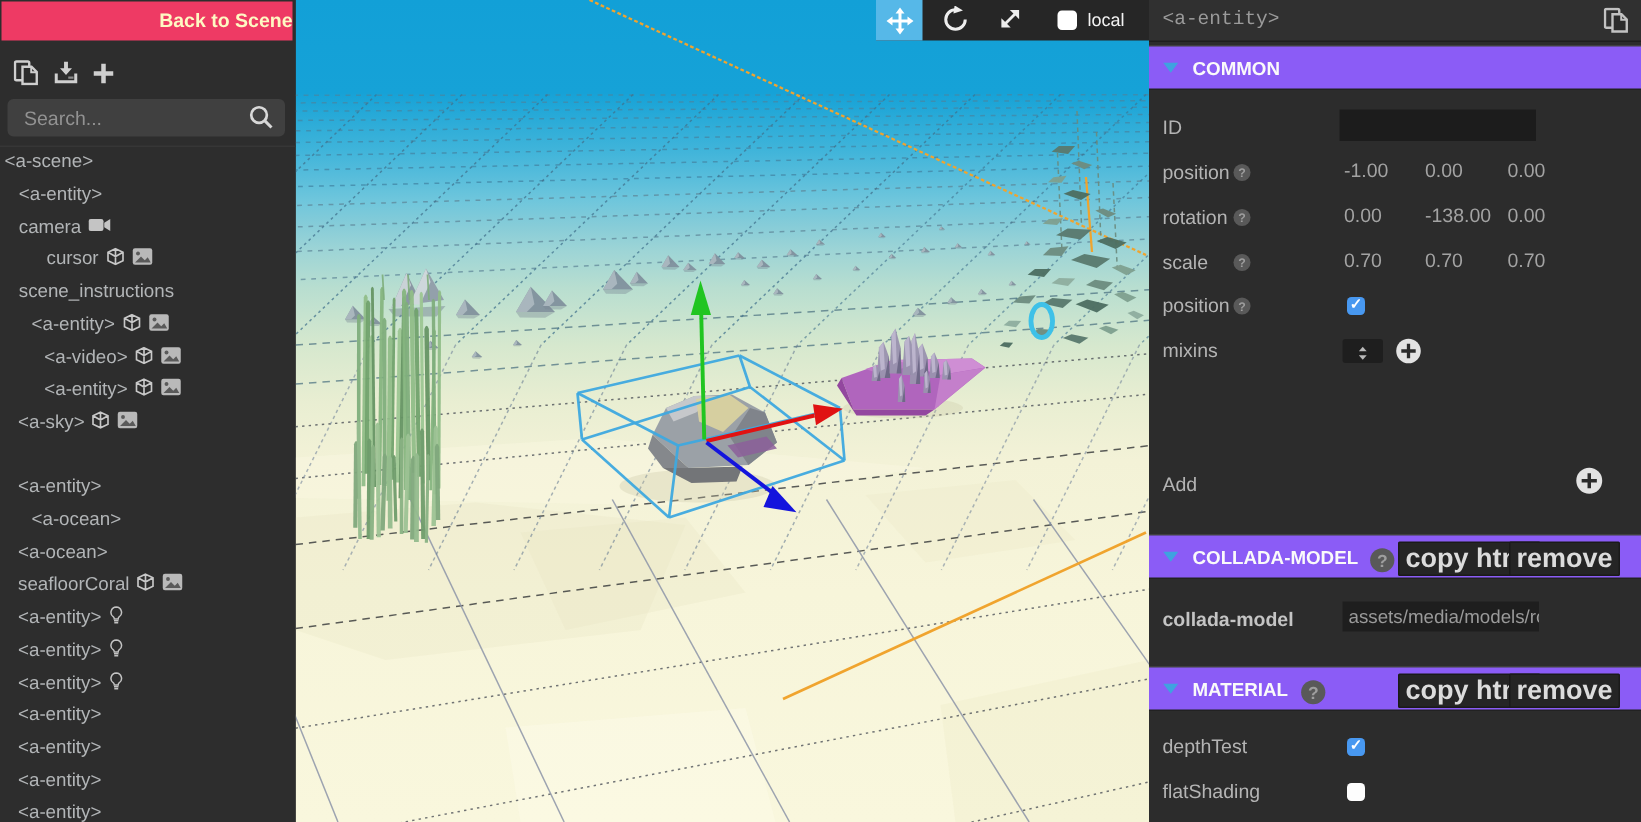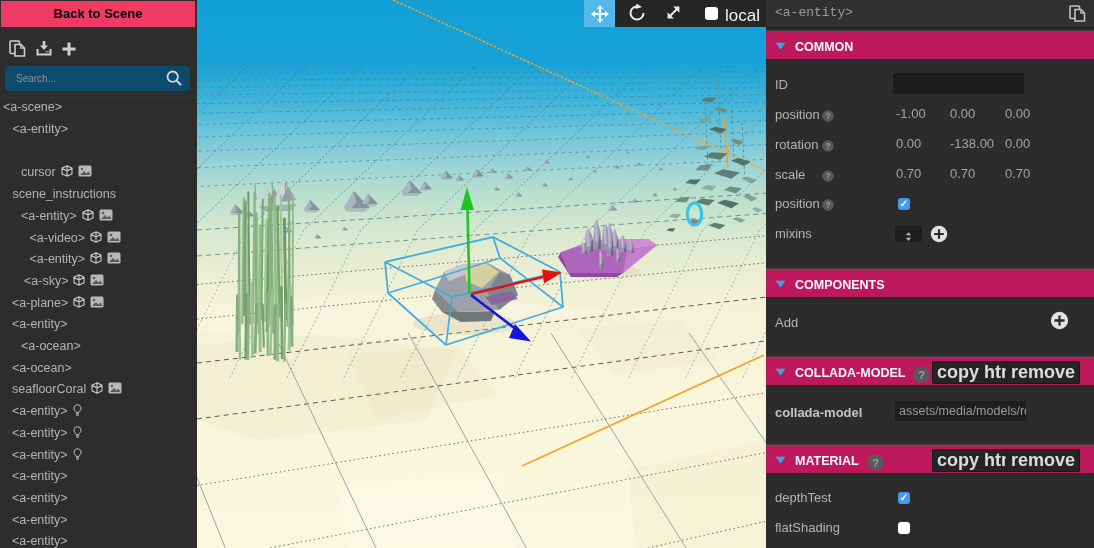--- a/index.html
+++ b/index.html
@@ -1,31 +1,31 @@
 <!DOCTYPE html>
 <html><head><meta charset="utf-8"><style>
 *{margin:0;padding:0;box-sizing:border-box}
 body{width:1094px;height:548px;overflow:hidden;font-family:"Liberation Sans",sans-serif;background:#2d2d2d}
 #sidebar{position:absolute;left:0;top:0;width:197px;height:548px;background:#2d2d2d;overflow:hidden}
-#backbtn{position:absolute;left:1px;top:1px;width:194px;height:26px;background:#ee3a64;color:#000000;font-size:13px;font-weight:bold;text-align:center;line-height:26px}
+#backbtn{position:absolute;left:1px;top:1px;width:194px;height:26px;background:#ee3a64;color:#fef9c3;font-size:13px;font-weight:bold;text-align:right;line-height:26px}
 #iconrow{position:absolute;left:9px;top:40px;display:flex;gap:10px;align-items:center}
-#searchbox{position:absolute;left:5px;top:66px;width:185px;height:25px;background:#0c4a6e;border-radius:4px;color:#929292;font-size:10px;line-height:25px;padding-left:11px}
+#searchbox{position:absolute;left:5px;top:66px;width:185px;height:25px;background:#404040;border-radius:4px;color:#929292;font-size:13px;line-height:25px;padding-left:11px}
 #searchbox svg{position:absolute;right:8px;top:4px}
 #treesep{position:absolute;left:0;top:97px;width:197px;border-top:1px solid #363636}
 .trow{position:absolute;left:0;width:197px;height:21.7px;line-height:21.7px;font-size:12.5px;color:#b2b5b7;white-space:nowrap}
 #viewport{position:absolute;left:197px;top:0;width:569px;height:548px}
 #toolbar{position:absolute;left:584px;top:0;width:182px;height:27px;background:#262626}
 .tbactive{position:absolute;left:0;top:0;width:31px;height:27px;background:#56b8e8;text-align:center;padding-top:4px}
 .tbicon{position:absolute;top:4px}
 .tbcheck{position:absolute;left:121px;top:7px;width:13px;height:13px;background:#fff;border-radius:3px}
-.tblocal{position:absolute;left:141px;top:6px;color:#f2f2f2;font-size:17px}
+.tblocal{position:absolute;left:141px;top:6px;color:#f2f2f2;font-size:12px}
 #rpanel{position:absolute;left:766px;top:0;width:328px;height:548px;background:#2c2c2c}
 .rheader{position:absolute;left:0;top:0;width:328px;height:28px;background:#303030;border-bottom:1px solid #1e1e1e}
 .rtag{position:absolute;left:9px;top:5px;font-family:"Liberation Mono",monospace;font-size:13px;color:#9a9a9a}
-.secbar{position:absolute;left:0;width:328px;height:30px;background:#be185d;border-top:1px solid #404040;border-bottom:1px solid #222;line-height:30px;padding-left:9px}
+.secbar{position:absolute;left:0;width:328px;height:30px;background:#8b5cf6;border-top:1px solid #404040;border-bottom:1px solid #222;line-height:30px;padding-left:9px}
 .secbar svg{vertical-align:1px}
 .sectitle{color:#fafafa;font-size:12.5px;font-weight:bold}
 .prow{position:absolute;left:0;width:328px;height:30px}
 .plabel{position:absolute;left:9px;top:8px;font-size:13px;color:#b4b4b4}
 .prow .help{position:absolute;left:56px;top:9px}
 .secbar .help{display:inline-block;vertical-align:-3px}
 
 .nv{position:absolute;top:7px;font-size:13px;color:#a3a3a3}
 .idinput{position:absolute;left:127px;top:4px;width:131px;height:21px;background:#1c1c1c}
 .cb{position:absolute;top:10px;width:12px;height:12px;border-radius:3px;text-align:center;line-height:12px}
@@ -441,21 +441,25 @@
         <path d="M7 0.5 L7 13.5 M0.5 7 L13.5 7" stroke="#cfcfcf" stroke-width="3"></path>
       </svg>
     </div>
 <div id="searchbox">Search...<svg width="16" height="16" viewBox="0 0 16 16">
         <circle cx="6.7" cy="6.7" r="5.2" fill="none" stroke="#d8d8d8" stroke-width="1.8"></circle>
         <path d="M10.6 10.6 L15 15" stroke="#d8d8d8" stroke-width="2"></path>
       </svg></div>
 <div id="treesep"></div>
 <div class="trow" style="top:97.3px;padding-left:3px">&lt;a-scene&gt;</div>
 <div class="trow" style="top:119.0px;padding-left:12.5px">&lt;a-entity&gt;</div>
-<div class="trow" style="top:162.4px;padding-left:21px">cursor<svg width="12" height="12" viewBox="0 0 12 12" style="margin-left:5px;vertical-align:-1px">
+<div class="trow" style="top:140.7px;padding-left:12.5px">camera<svg width="15" height="10" viewBox="0 0 15 10" style="margin-left:5px;vertical-align:0px">
+        <rect x="0" y="1" width="10" height="8" rx="1.5" fill="#c4c4c4"></rect>
+        <path d="M10.5 3.5 L14.5 1 L14.5 9 L10.5 6.5 Z" fill="#c4c4c4"></path>
+      </svg></div>
+<div class="trow" style="top:162.4px;padding-left:31px">cursor<svg width="12" height="12" viewBox="0 0 12 12" style="margin-left:5px;vertical-align:-1px">
         <path d="M6 0.8 L11 3.2 L11 8.8 L6 11.2 L1 8.8 L1 3.2 Z M6 0.8 L6 6 M1 3.2 L6 6 L11 3.2 M6 6 L6 11.2" fill="none" stroke="#c8c8c8" stroke-width="1.1"></path>
       </svg><svg width="14" height="12" viewBox="0 0 14 12" style="margin-left:5px;vertical-align:-1px">
         <rect x="0.5" y="0.5" width="13" height="11" rx="1.5" fill="#b9b9b9"></rect>
         <circle cx="4" cy="4" r="1.3" fill="#5a5a5a"></circle>
         <path d="M2 10 L6 6 L8.5 8.5 L10.5 6.5 L12.5 10 Z" fill="#5a5a5a"></path>
       </svg></div>
 <div class="trow" style="top:184.1px;padding-left:12.5px">scene_instructions</div>
 <div class="trow" style="top:205.8px;padding-left:21px">&lt;a-entity&gt;<svg width="12" height="12" viewBox="0 0 12 12" style="margin-left:5px;vertical-align:-1px">
         <path d="M6 0.8 L11 3.2 L11 8.8 L6 11.2 L1 8.8 L1 3.2 Z M6 0.8 L6 6 M1 3.2 L6 6 L11 3.2 M6 6 L6 11.2" fill="none" stroke="#c8c8c8" stroke-width="1.1"></path>
       </svg><svg width="14" height="12" viewBox="0 0 14 12" style="margin-left:5px;vertical-align:-1px">
@@ -470,28 +474,21 @@
         <circle cx="4" cy="4" r="1.3" fill="#5a5a5a"></circle>
         <path d="M2 10 L6 6 L8.5 8.5 L10.5 6.5 L12.5 10 Z" fill="#5a5a5a"></path>
       </svg></div>
 <div class="trow" style="top:249.2px;padding-left:29.5px">&lt;a-entity&gt;<svg width="12" height="12" viewBox="0 0 12 12" style="margin-left:5px;vertical-align:-1px">
         <path d="M6 0.8 L11 3.2 L11 8.8 L6 11.2 L1 8.8 L1 3.2 Z M6 0.8 L6 6 M1 3.2 L6 6 L11 3.2 M6 6 L6 11.2" fill="none" stroke="#c8c8c8" stroke-width="1.1"></path>
       </svg><svg width="14" height="12" viewBox="0 0 14 12" style="margin-left:5px;vertical-align:-1px">
         <rect x="0.5" y="0.5" width="13" height="11" rx="1.5" fill="#b9b9b9"></rect>
         <circle cx="4" cy="4" r="1.3" fill="#5a5a5a"></circle>
         <path d="M2 10 L6 6 L8.5 8.5 L10.5 6.5 L12.5 10 Z" fill="#5a5a5a"></path>
       </svg></div>
-<div class="trow" style="top:270.9px;padding-left:24px">&lt;a-sky&gt;<svg width="12" height="12" viewBox="0 0 12 12" style="margin-left:5px;vertical-align:-1px">
-        <path d="M6 0.8 L11 3.2 L11 8.8 L6 11.2 L1 8.8 L1 3.2 Z M6 0.8 L6 6 M1 3.2 L6 6 L11 3.2 M6 6 L6 11.2" fill="none" stroke="#c8c8c8" stroke-width="1.1"></path>
-      </svg><svg width="14" height="12" viewBox="0 0 14 12" style="margin-left:5px;vertical-align:-1px">
-        <rect x="0.5" y="0.5" width="13" height="11" rx="1.5" fill="#b9b9b9"></rect>
-        <circle cx="4" cy="4" r="1.3" fill="#5a5a5a"></circle>
-        <path d="M2 10 L6 6 L8.5 8.5 L10.5 6.5 L12.5 10 Z" fill="#5a5a5a"></path>
-      </svg></div>
-<div class="trow" style="top:292.6px;padding-left:12px">&lt;a-plane&gt;<svg width="12" height="12" viewBox="0 0 12 12" style="margin-left:5px;vertical-align:-1px">
+<div class="trow" style="top:270.9px;padding-left:12px">&lt;a-sky&gt;<svg width="12" height="12" viewBox="0 0 12 12" style="margin-left:5px;vertical-align:-1px">
         <path d="M6 0.8 L11 3.2 L11 8.8 L6 11.2 L1 8.8 L1 3.2 Z M6 0.8 L6 6 M1 3.2 L6 6 L11 3.2 M6 6 L6 11.2" fill="none" stroke="#c8c8c8" stroke-width="1.1"></path>
       </svg><svg width="14" height="12" viewBox="0 0 14 12" style="margin-left:5px;vertical-align:-1px">
         <rect x="0.5" y="0.5" width="13" height="11" rx="1.5" fill="#b9b9b9"></rect>
         <circle cx="4" cy="4" r="1.3" fill="#5a5a5a"></circle>
         <path d="M2 10 L6 6 L8.5 8.5 L10.5 6.5 L12.5 10 Z" fill="#5a5a5a"></path>
       </svg></div>
 <div class="trow" style="top:314.3px;padding-left:12px">&lt;a-entity&gt;</div>
 <div class="trow" style="top:336.0px;padding-left:21px">&lt;a-ocean&gt;</div>
 <div class="trow" style="top:357.7px;padding-left:12px">&lt;a-ocean&gt;</div>
 <div class="trow" style="top:379.4px;padding-left:12px">seafloorCoral<svg width="12" height="12" viewBox="0 0 12 12" style="margin-left:5px;vertical-align:-1px">
@@ -576,23 +573,20 @@
       <span class="plabel">mixins</span>
       <span class="mixsel" style="left:129px"><svg width="7" height="11" viewBox="0 0 8 12">
           <path d="M1 4.5 L4 1 L7 4.5 Z" fill="#b9b9b9"></path>
           <path d="M1 7.5 L4 11 L7 7.5 Z" fill="#b9b9b9"></path>
         </svg></span>
       <span style="position:absolute;left:164px;top:7px"><svg width="18" height="18" viewBox="0 0 18 18">
           <circle cx="9" cy="9" r="8.2" fill="#e2e2e2"></circle>
           <path d="M9 4.2 L9 13.8 M4.2 9 L13.8 9" stroke="#2b2b2b" stroke-width="2.2"></path>
         </svg></span>
     </div>
-<div class="secbar" style="top:268px"><svg width="11" height="8" viewBox="0 0 11 8" style="margin-right:9px">
-        <path d="M0.5 0.8 L10.5 0.8 L5.5 7.5 Z" fill="#3fa2e0"></path>
-      </svg><span class="sectitle">COMPONENTS</span></div>
 <div class="prow" style="top:307px">
       <span class="plabel">Add</span>
       <span style="position:absolute;left:284px;top:4px"><svg width="19" height="19" viewBox="0 0 18 18">
           <circle cx="9" cy="9" r="8.2" fill="#e2e2e2"></circle>
           <path d="M9 4.2 L9 13.8 M4.2 9 L13.8 9" stroke="#2b2b2b" stroke-width="2.2"></path>
         </svg></span>
     </div>
 <div class="secbar" style="top:356px"><svg width="11" height="8" viewBox="0 0 11 8" style="margin-right:9px">
         <path d="M0.5 0.8 L10.5 0.8 L5.5 7.5 Z" fill="#3fa2e0"></path>
       </svg><span class="sectitle">COLLADA-MODEL</span><span style="margin-left:8px;vertical-align:-4px"><span class="help"><svg width="17" height="17" viewBox="0 0 16 16">

